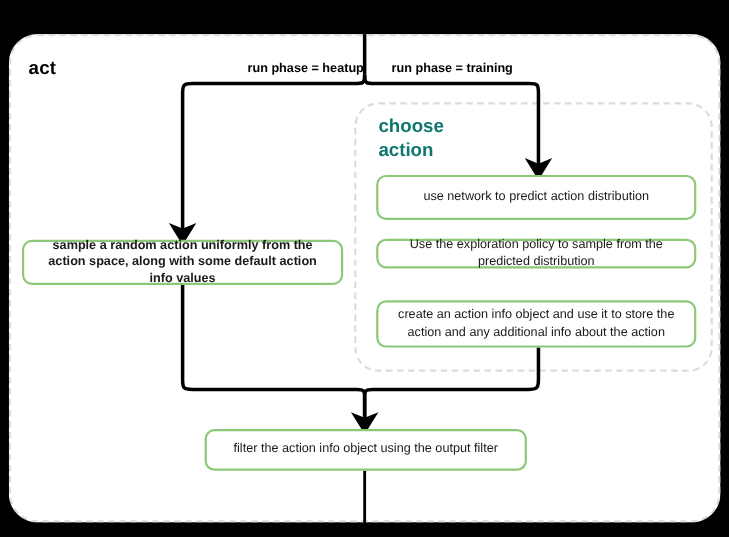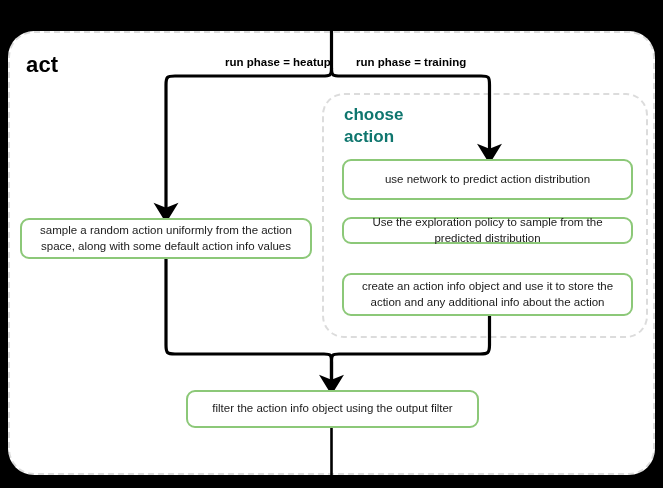--- a/index.html
+++ b/index.html
@@ -25,21 +25,21 @@
     height: 444px;
     background: #ffffff;
     border: 2px dashed #dcdcdc;
     border-radius: 26px;
     box-sizing: border-box;
   }
   #act-title {
     position: absolute;
     left: 26px;
     top: 52px;
-    font-size: 22px;
+    font-size: 17px;
     font-weight: bold;
     color: #000000;
     letter-spacing: 0.2px;
   }
 
   
   .branch-label {
     position: absolute;
     font-size: 11.5px;
     font-weight: bold;
@@ -82,21 +82,21 @@
     display: flex;
     align-items: center;
     justify-content: center;
     text-align: center;
     font-size: 11.5px;
     line-height: 1.32;
     color: #1a1a1a;
     padding: 4px 10px;
   }
 
-  #box-sample   { left: 20px;  top: 218px; width: 292px; height: 41px; }
+  #box-sample   { left: 20px;  top: 218px; width: 292px; height: 41px; font-weight: bold; }
   #box-predict  { left: 342px; top: 159px; width: 291px; height: 41px; }
   #box-explore  { left: 342px; top: 217px; width: 291px; height: 27px; }
   #box-create   { left: 342px; top: 273px; width: 291px; height: 43px; }
   #box-filter   { left: 186px; top: 390px; width: 293px; height: 38px; }
 
   
   #connectors {
     position: absolute;
     left: 0;
     top: 0;

